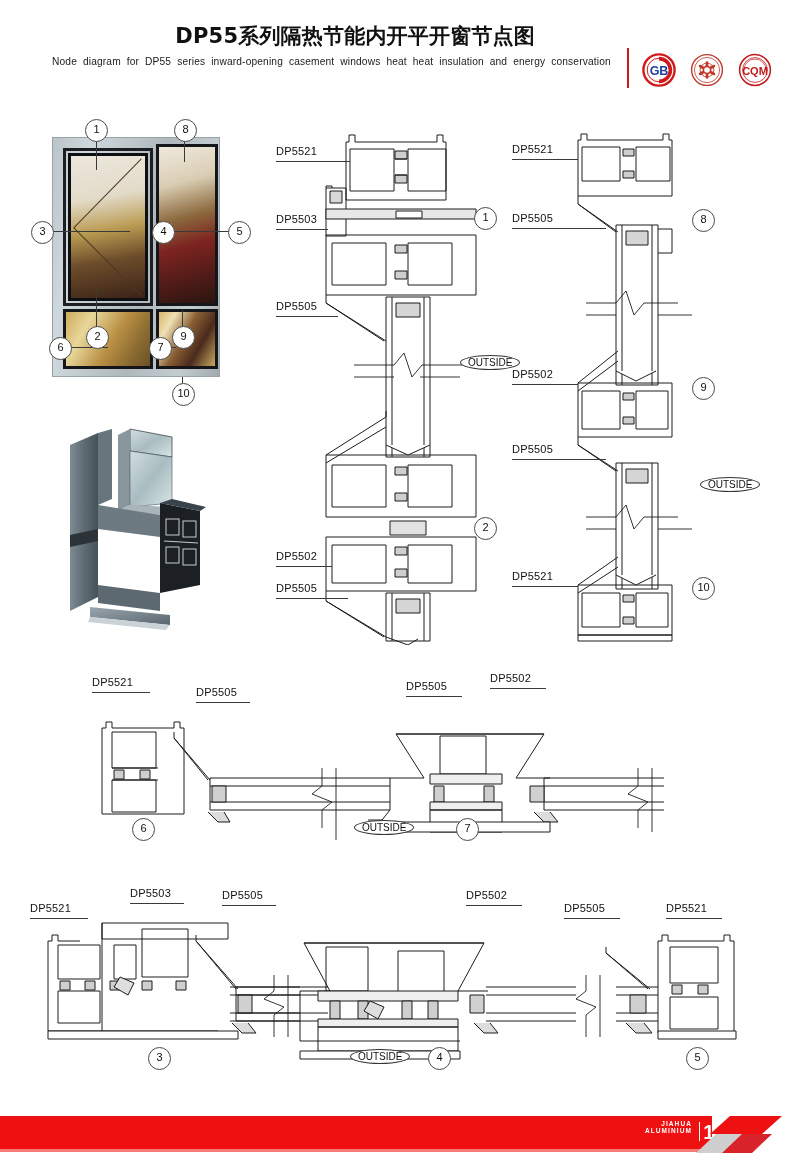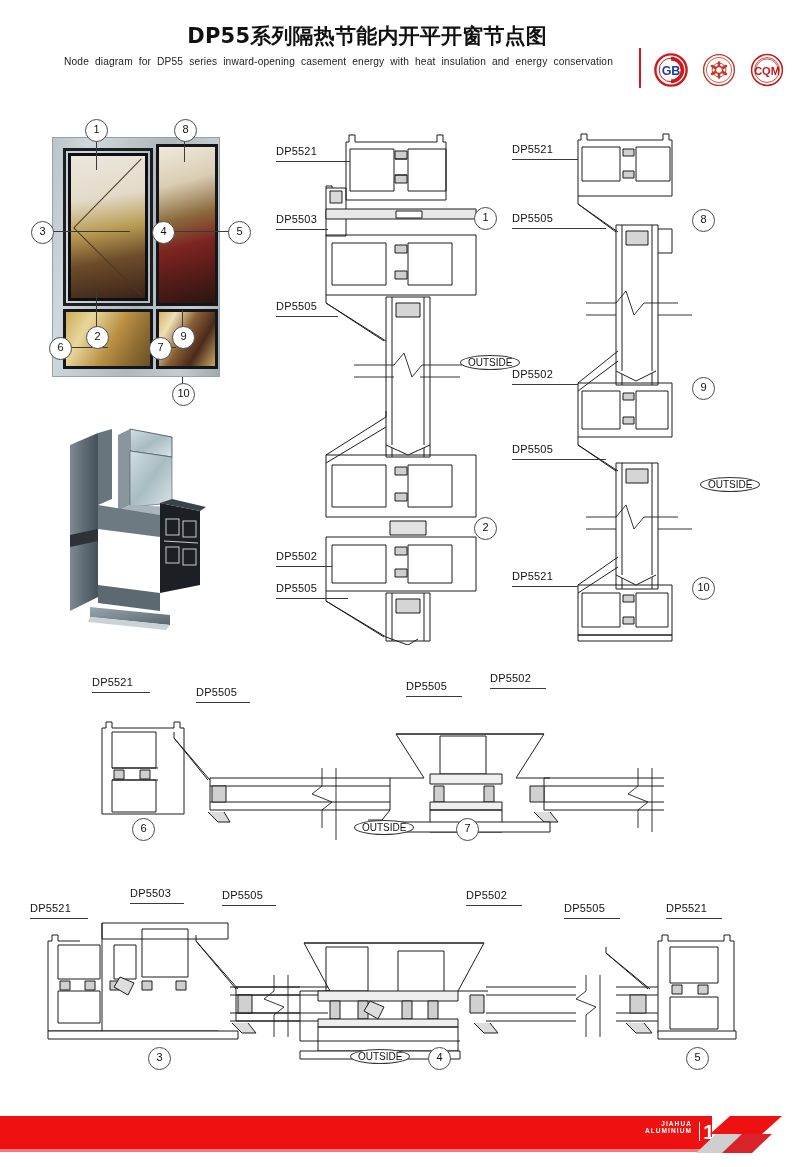--- a/index.html
+++ b/index.html
@@ -5,21 +5,21 @@
   html,body{margin:0;padding:0;}
   body{
     width:800px;height:1167px;position:relative;overflow:hidden;
     background:#ffffff;
     font-family:"Liberation Sans", sans-serif;
     color:#1a1a1a;
   }
   .page{position:absolute;inset:0;}
 
   
-  .header{position:absolute;left:12px;top:22px;width:715px;height:62px;}
+  .header{position:absolute;left:0;top:22px;width:715px;height:62px;}
   .title-cn{
     position:absolute;right:180px;top:0;
     font-size:21px;font-weight:bold;letter-spacing:.2px;
     white-space:nowrap;color:#111;
     font-family:"DejaVu Sans", sans-serif;
   }
   .title-en{
     position:absolute;left:52px;top:34px;width:570px;
     font-size:10.2px;color:#222;white-space:nowrap;
     text-align:justify;
@@ -90,21 +90,21 @@
   .fnum{position:absolute;right:62px;top:9px;color:#fff;font-size:20px;font-weight:bold;letter-spacing:.5px;}
   .fpipe{position:absolute;right:100px;top:10px;width:1.5px;height:19px;background:#fff;}
 </style>
 </head>
 <body>
 
 <div class="page">
 
   <div class="header">
     <div class="title-cn">DP55系列隔热节能内开平开窗节点图</div>
-    <div class="title-en">Node diagram for DP55 series inward-opening casement energy with heat insulation and energy conservation</div>
+    <div class="title-en">Node diagram for DP55 series inward-opening casement windows heat heat insulation and energy conservation</div>
     <div class="hdr-div"></div>
 
     <div class="logos">
 
       <div class="logo" style="left:0;">
         <svg width="34" height="34" viewBox="0 0 34 34">
           <circle cx="17" cy="17" r="15.6" fill="#fff" stroke="#d0191b" stroke-width="2.4"></circle>
           <circle cx="17" cy="17" r="11.8" fill="none" stroke="#d0191b" stroke-width="1"></circle>
           <path d="M17 5.6 A11.4 11.4 0 0 1 17 28.4" fill="none" stroke="#d0191b" stroke-width="3.6"></path>
           <text x="17" y="22" font-size="12.5" font-weight="bold" fill="#1b3f9c" text-anchor="middle" font-family="Liberation Sans, sans-serif">GB</text>

